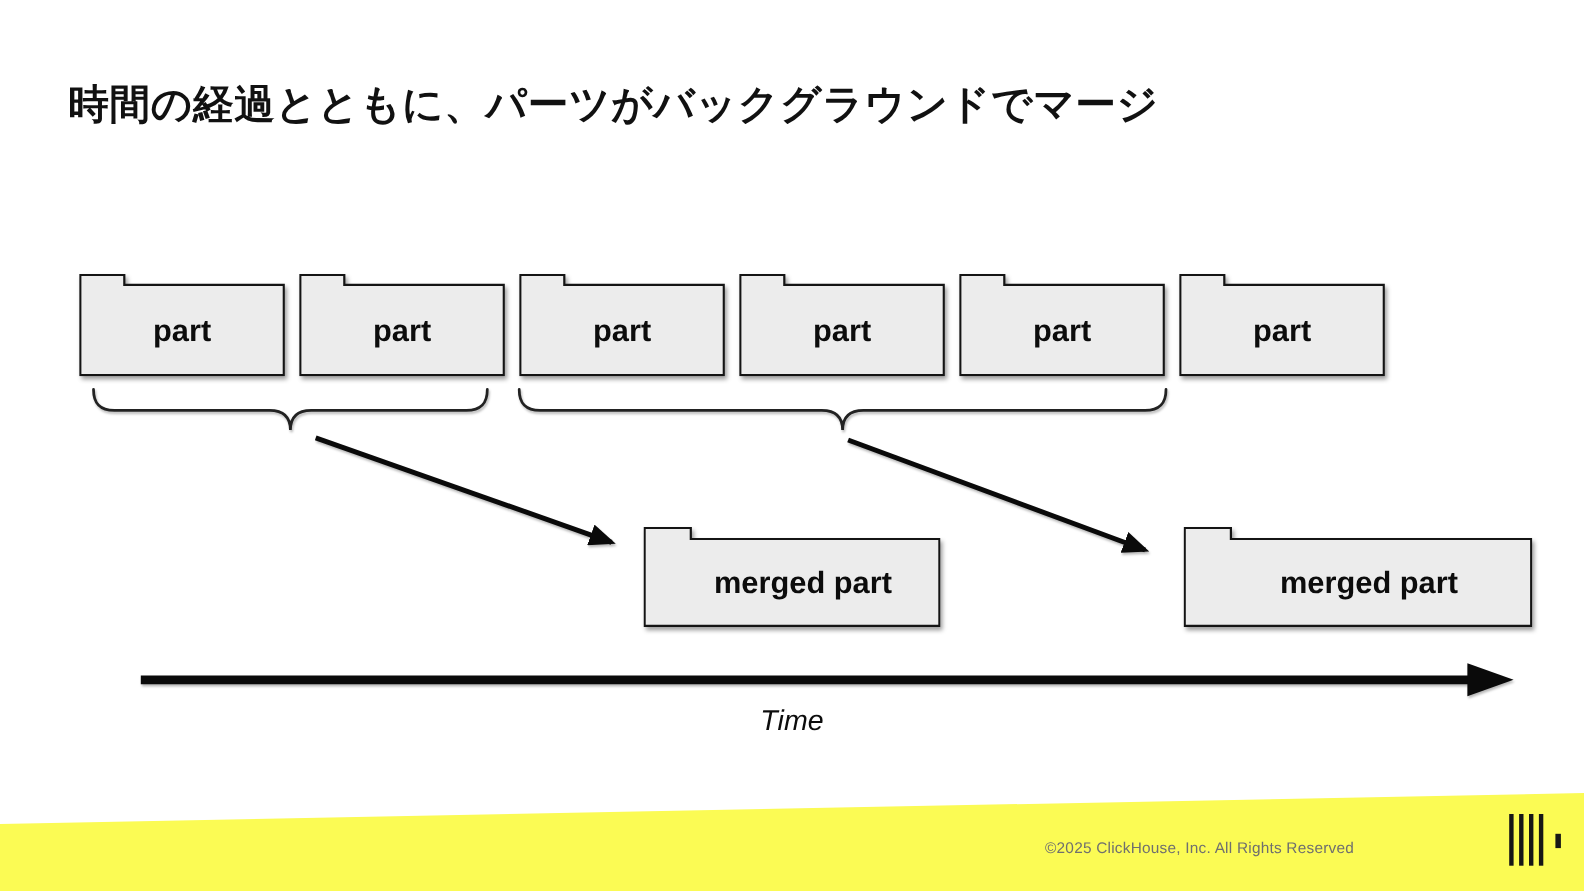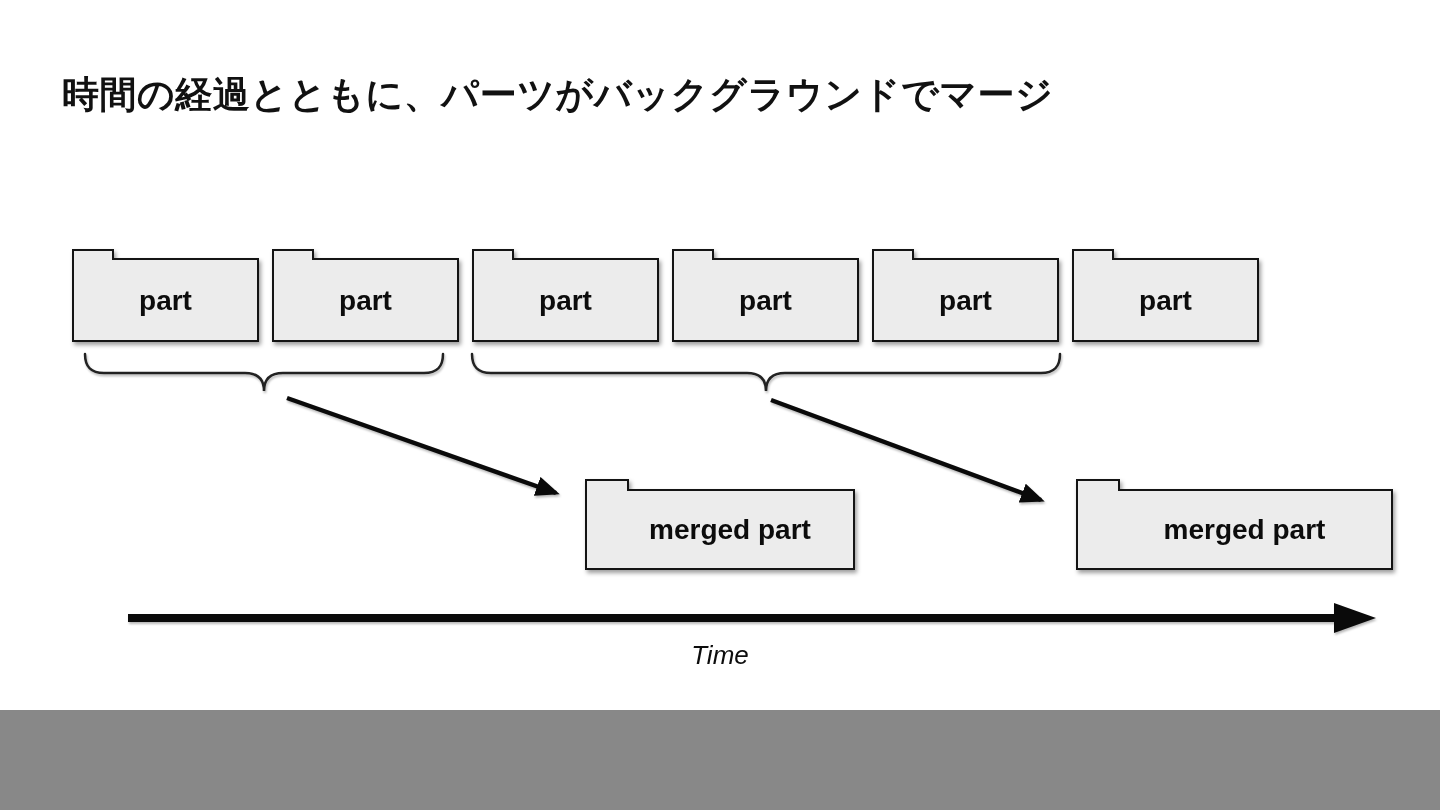--- a/index.html
+++ b/index.html
@@ -1,19 +1,19 @@
 <!DOCTYPE html>
 <html><head>
 <meta charset="utf-8">
 <style>
   * { margin:0; padding:0; box-sizing:border-box; }
   html,body { background:#888; }
   body { font-family:"Liberation Sans","DejaVu Sans",sans-serif; }
   .slide {
-    position:relative; width:1440px; height:710px; background:#ffffff;
+    position:relative; width:1440px; height:810px; background:#ffffff;
     overflow:hidden; margin:0 auto;
   }
   .title {
     position:absolute; left:62px; top:70px; font-size:37px; font-weight:600;
     color:#111; letter-spacing:0.5px; white-space:nowrap;
   }
   .overlay { position:absolute; left:0; top:0; width:1440px; height:810px; pointer-events:none; }
   .overlay .stroke-shape { filter:drop-shadow(1.5px 2px 1px rgba(0,0,0,0.28)); }
 
   .folder { position:absolute; filter:drop-shadow(2.5px 3px 2px rgba(0,0,0,0.38)); }
@@ -116,14 +116,25 @@
   </div>
   <div class="folder merged-box" style="left:1076px; width:317px">
     <svg viewBox="0 0 317 91" preserveAspectRatio="none">
       <path d="M1 90 L1 1 L43 1 L43 11 L316 11 L316 90 Z" fill="#ececec" stroke="#141414" stroke-width="2"></path>
     </svg>
     <span class="label">merged part</span>
   </div>
 
   <div class="time-label">Time</div>
 
+  <div class="footer">
+    <div class="footer-bg" style="background:#fbfb54"></div>
+    <span class="copyright">©2025 ClickHouse, Inc. All Rights Reserved</span>
+    <div class="logo">
+      <span class="bar b1"></span>
+      <span class="bar b2"></span>
+      <span class="bar b3"></span>
+      <span class="bar b4"></span>
+      <span class="dot"></span>
+    </div>
+  </div>
 
 </div>
 
 </body></html>

